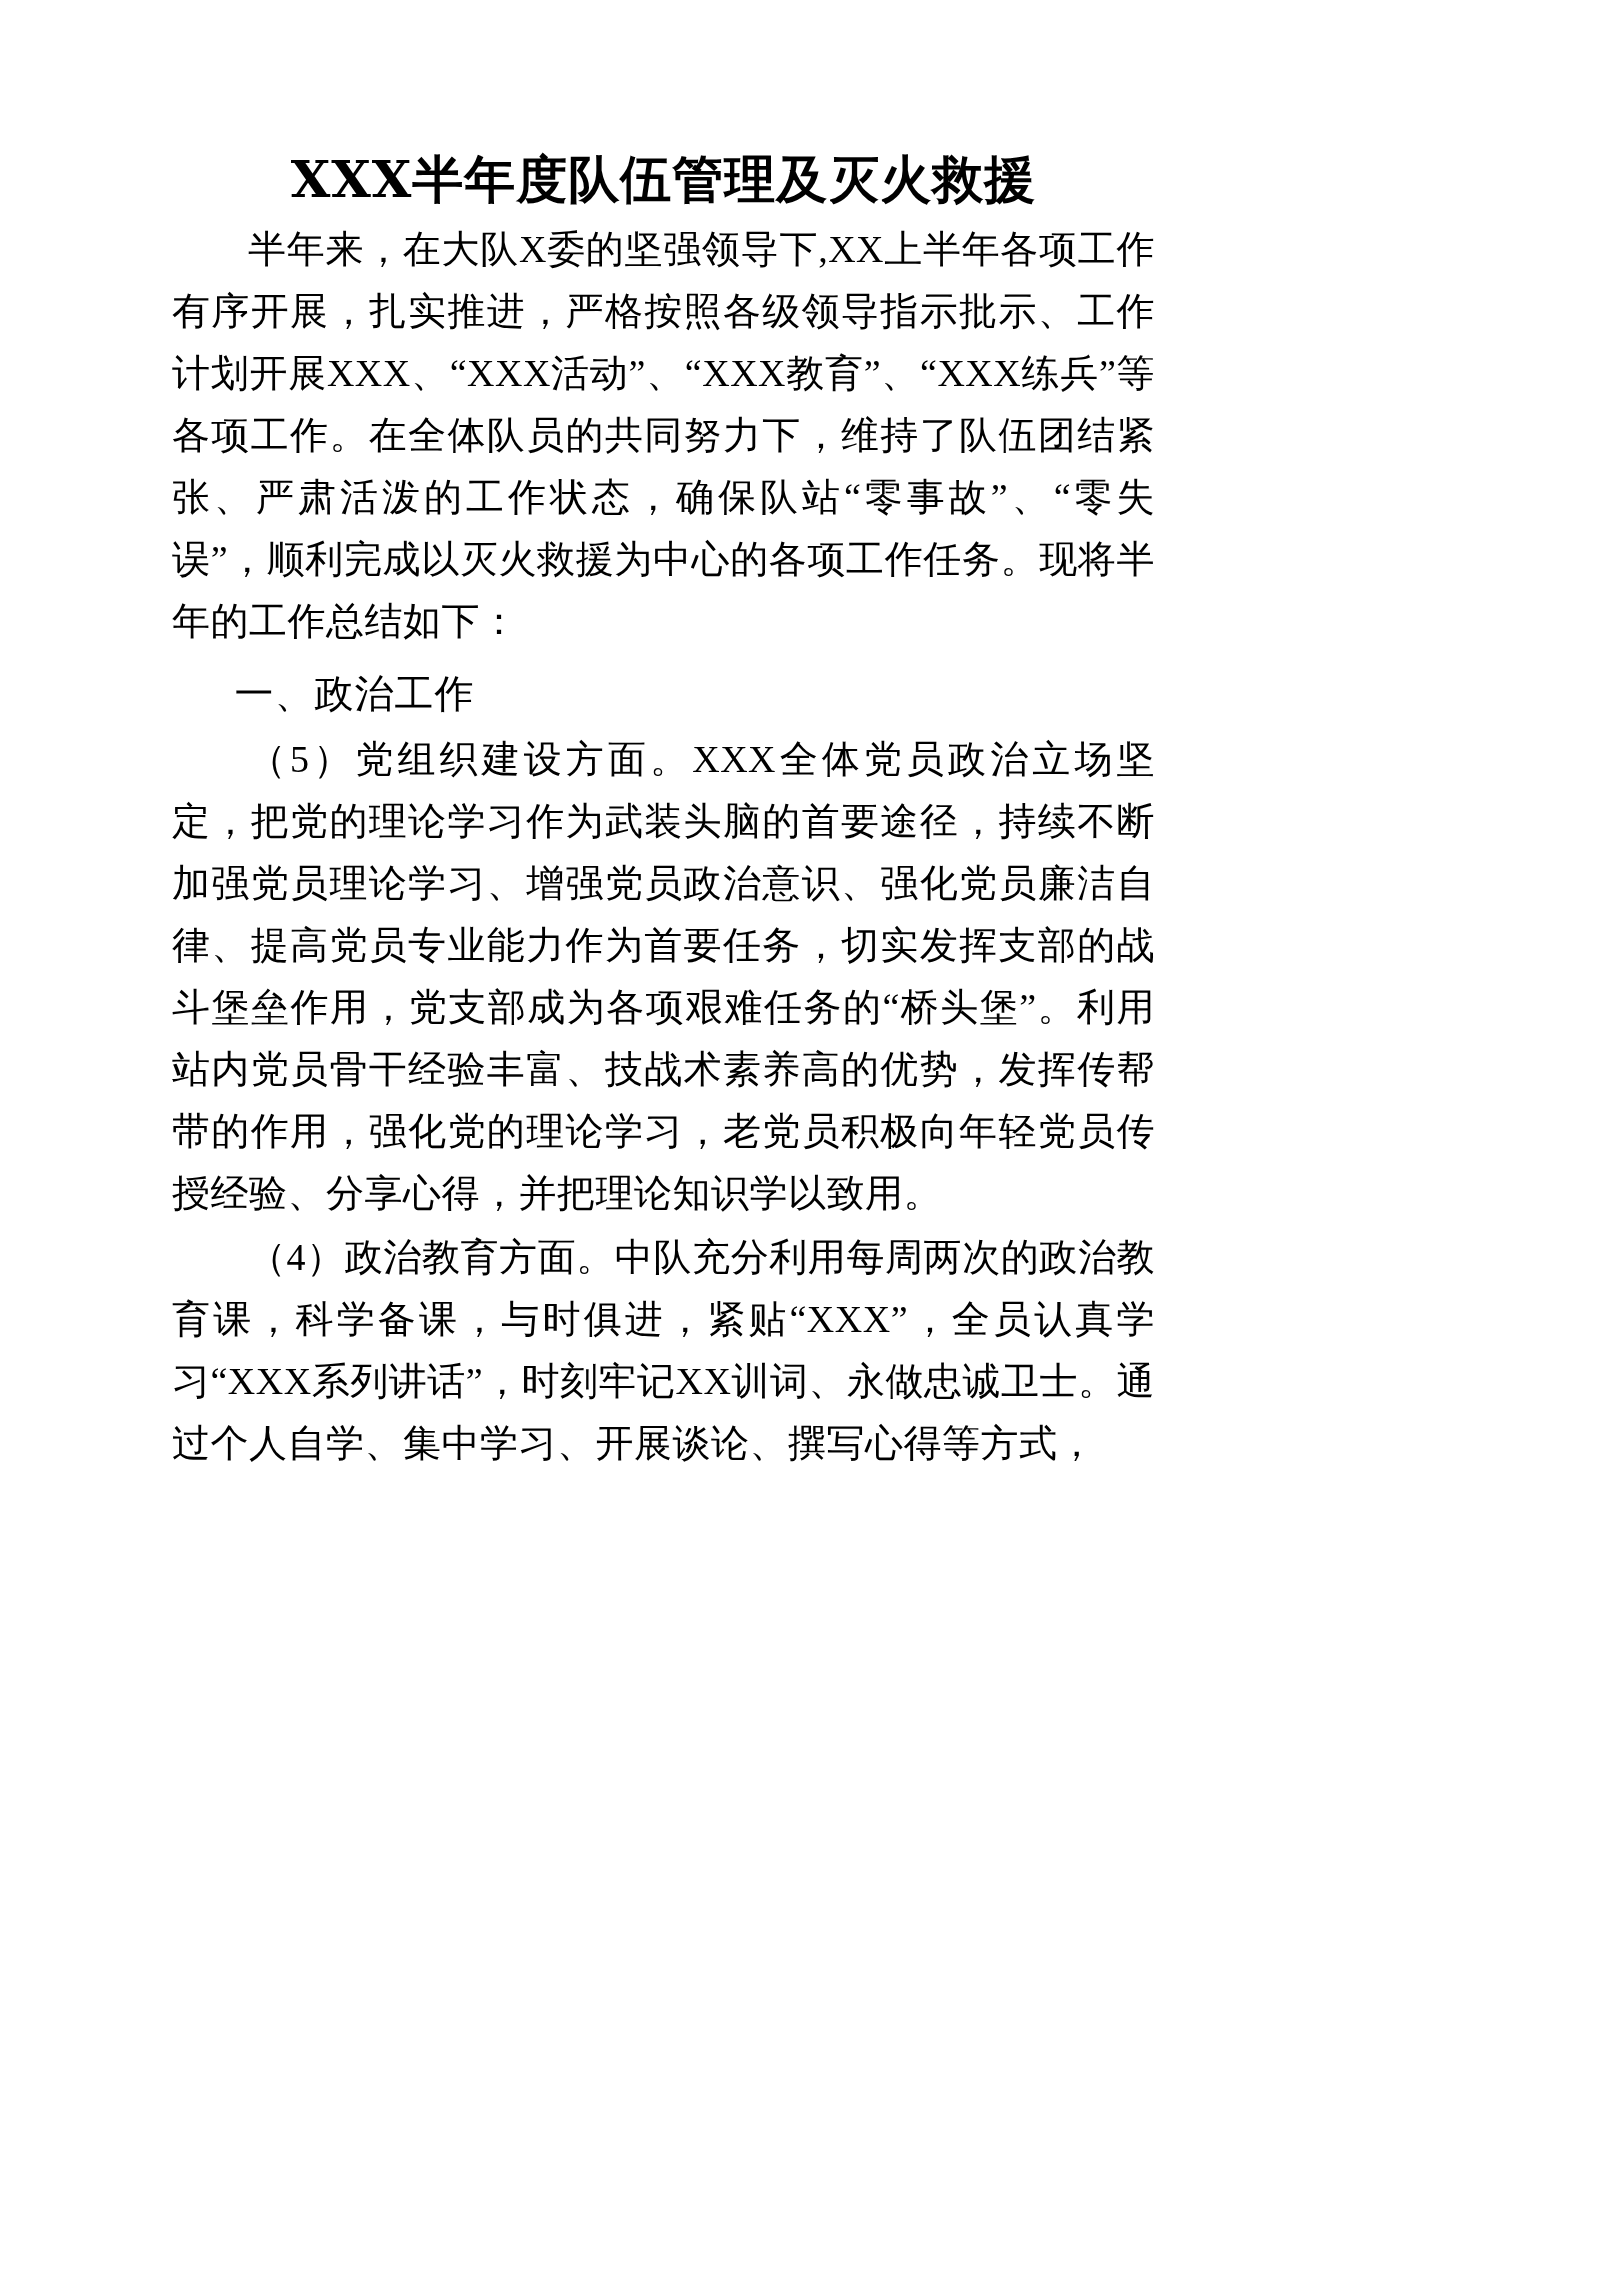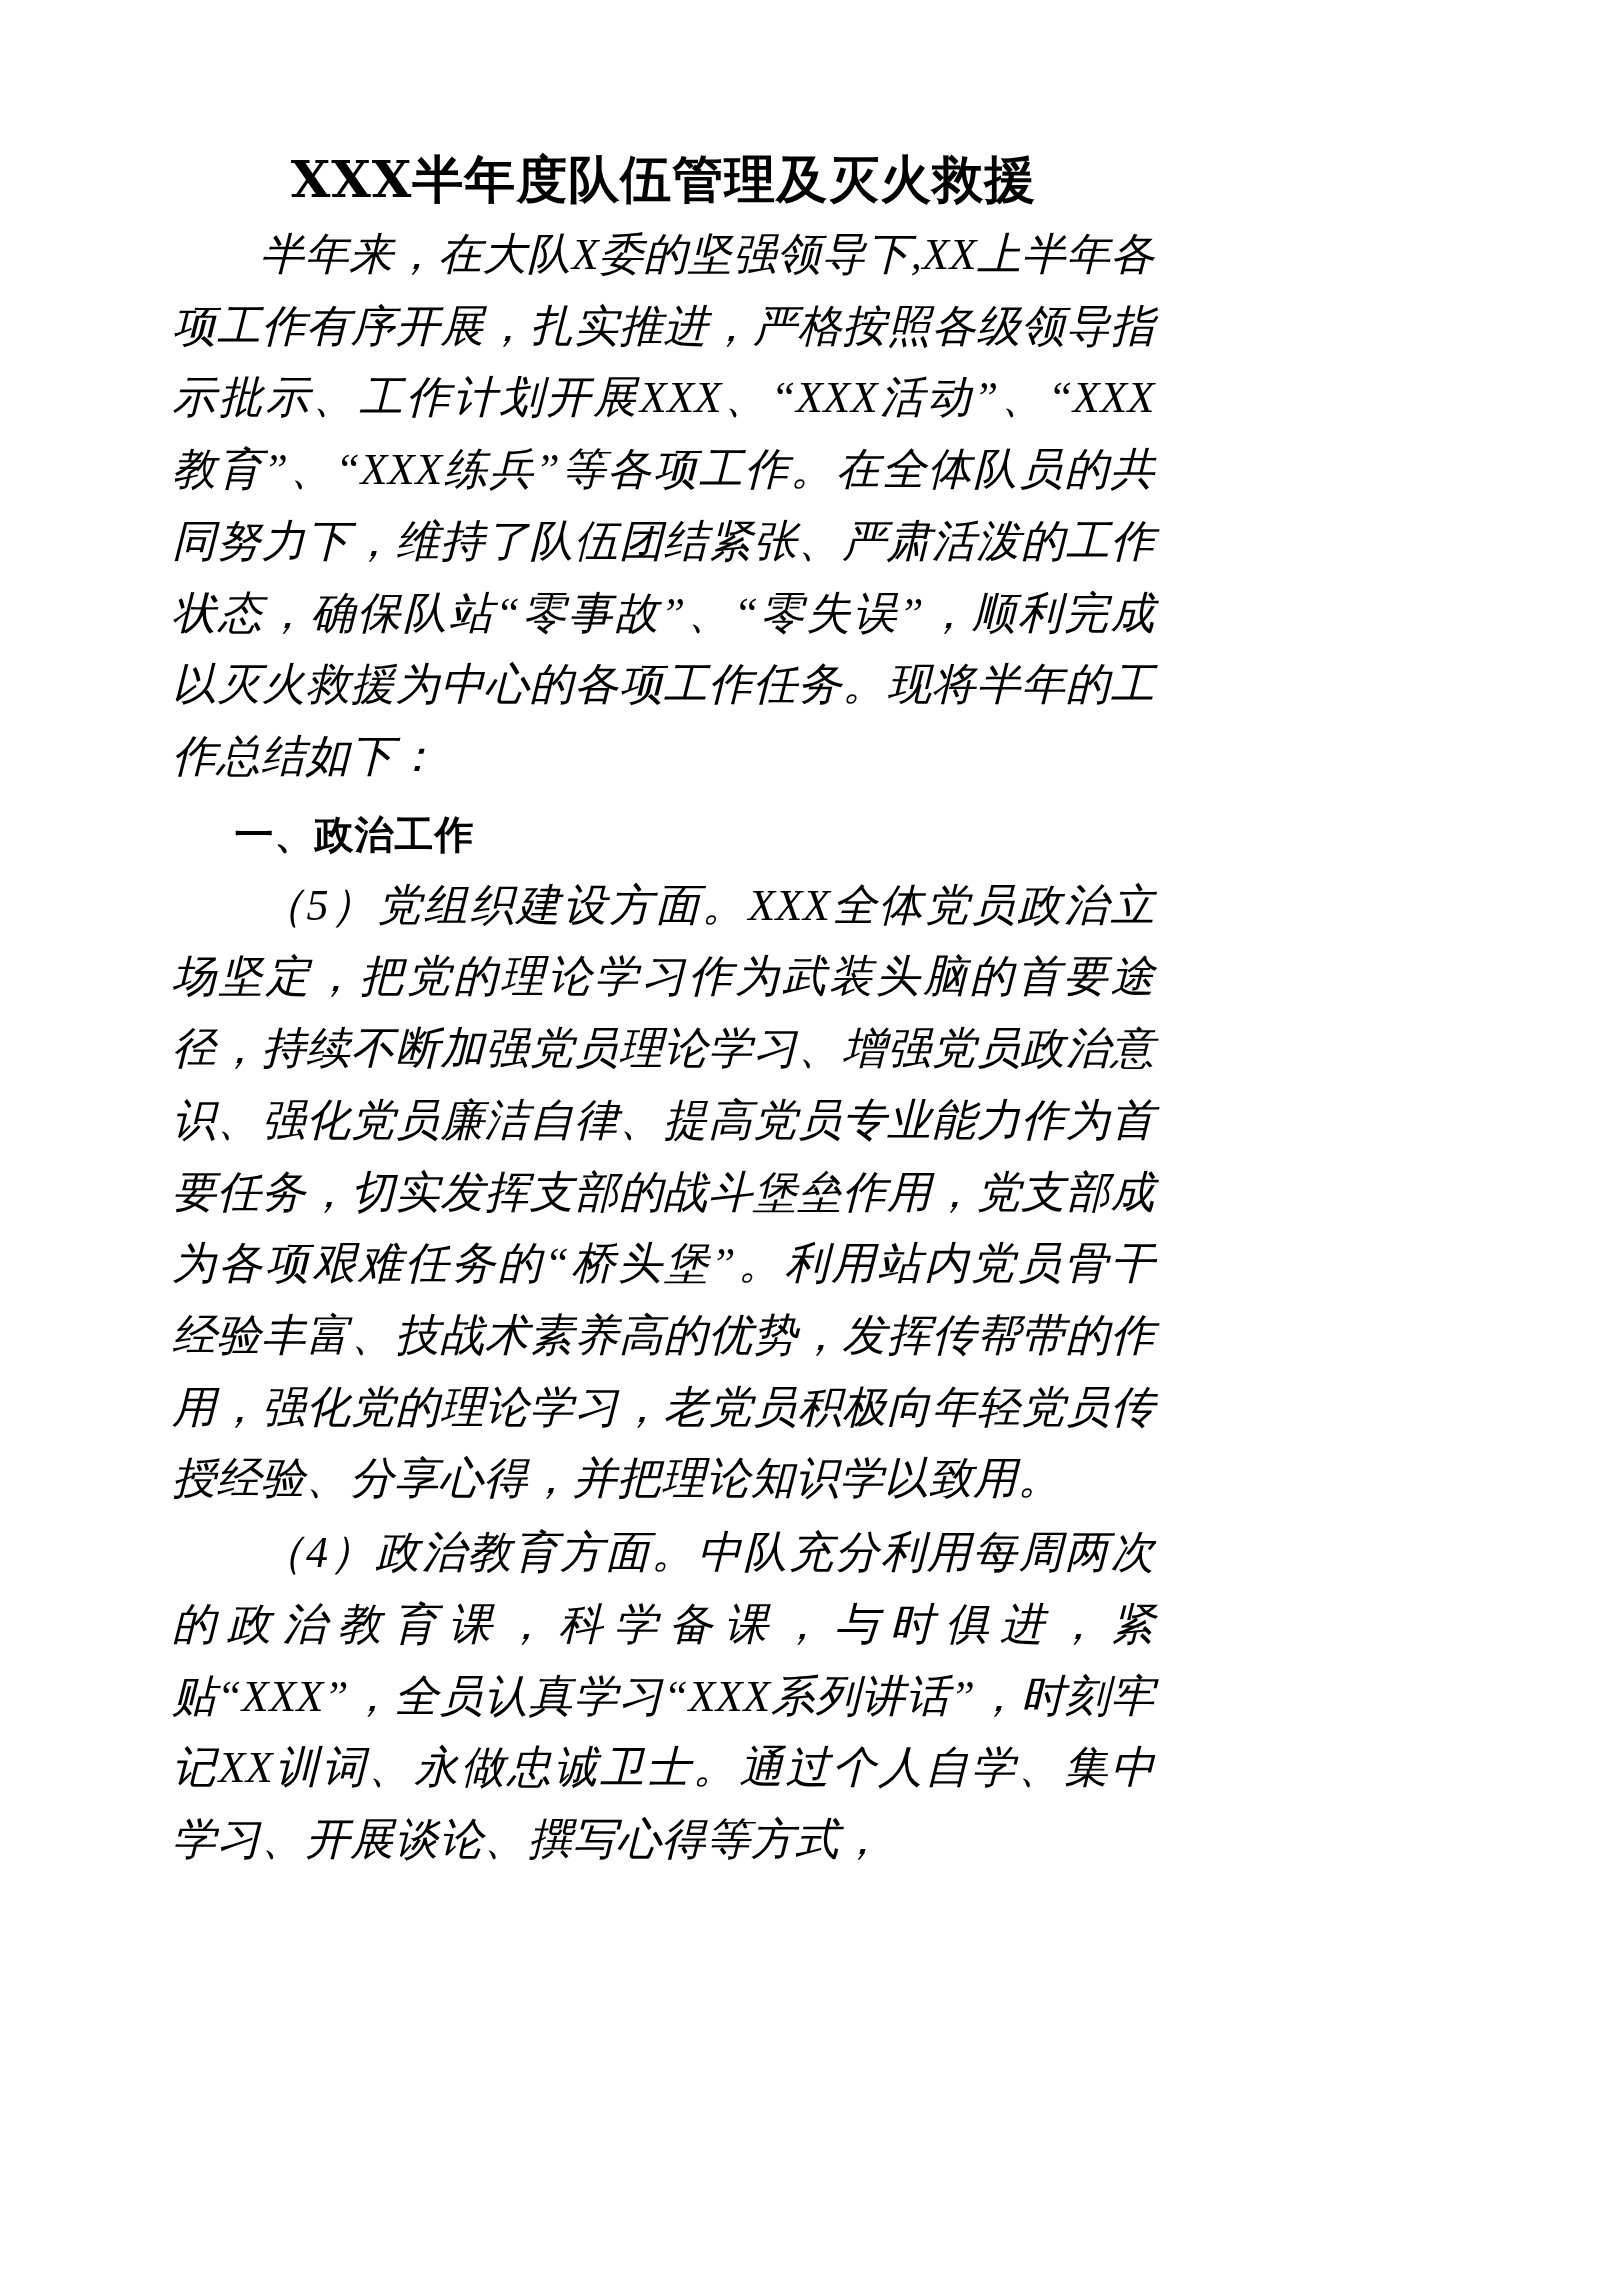--- a/index.html
+++ b/index.html
@@ -29,37 +29,36 @@
     line-height: 1.26;
     letter-spacing: 1px;
     margin: 0 0 7.8px 0;
     padding: 0 19.6px;
   }
   .doc-title .line {
     display: block;
     white-space: nowrap;
   }
   .body-text {
-    font-size: 44px;
+    font-size: 38px;
     line-height: 1.63;
     text-align: justify;
     text-justify: inter-ideograph;
     text-align-last: left;
     margin: 0;
     padding: 0;
     letter-spacing: 0.5px;
-    font-style: italic;
   }
   p.para {
     margin: 0 0 2px 0;
     text-indent: 2em;
   }
   h2.section-heading {
     font-family: "DejaVu Serif", "Liberation Serif", serif;
-    font-weight: bold;
+    font-weight: normal;
     font-size: 39px;
     line-height: 1.62;
     margin: 9.8px 0 3.9px 0;
     text-indent: 1.6em;
     letter-spacing: 1px;
   }
 </style>
 </head>
 <body>
 

